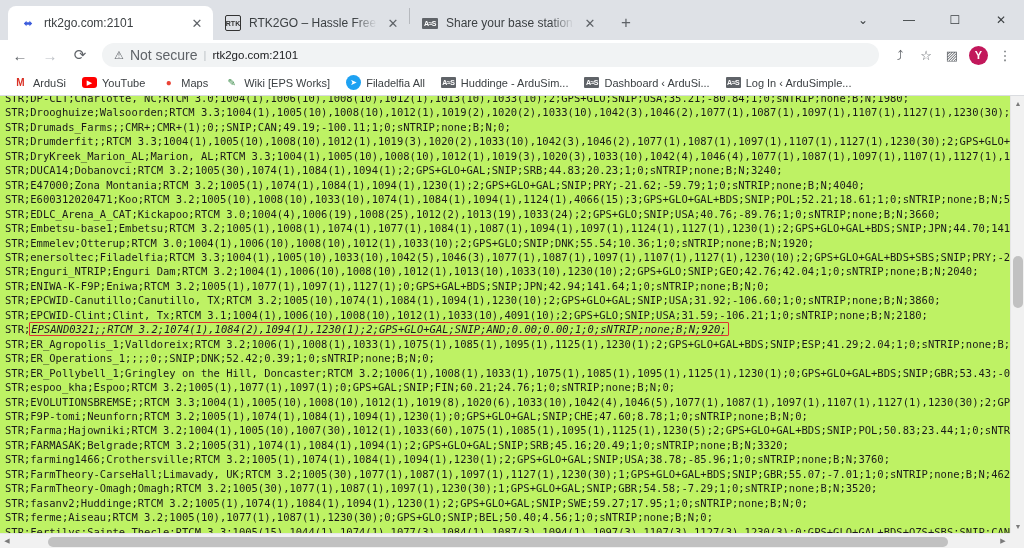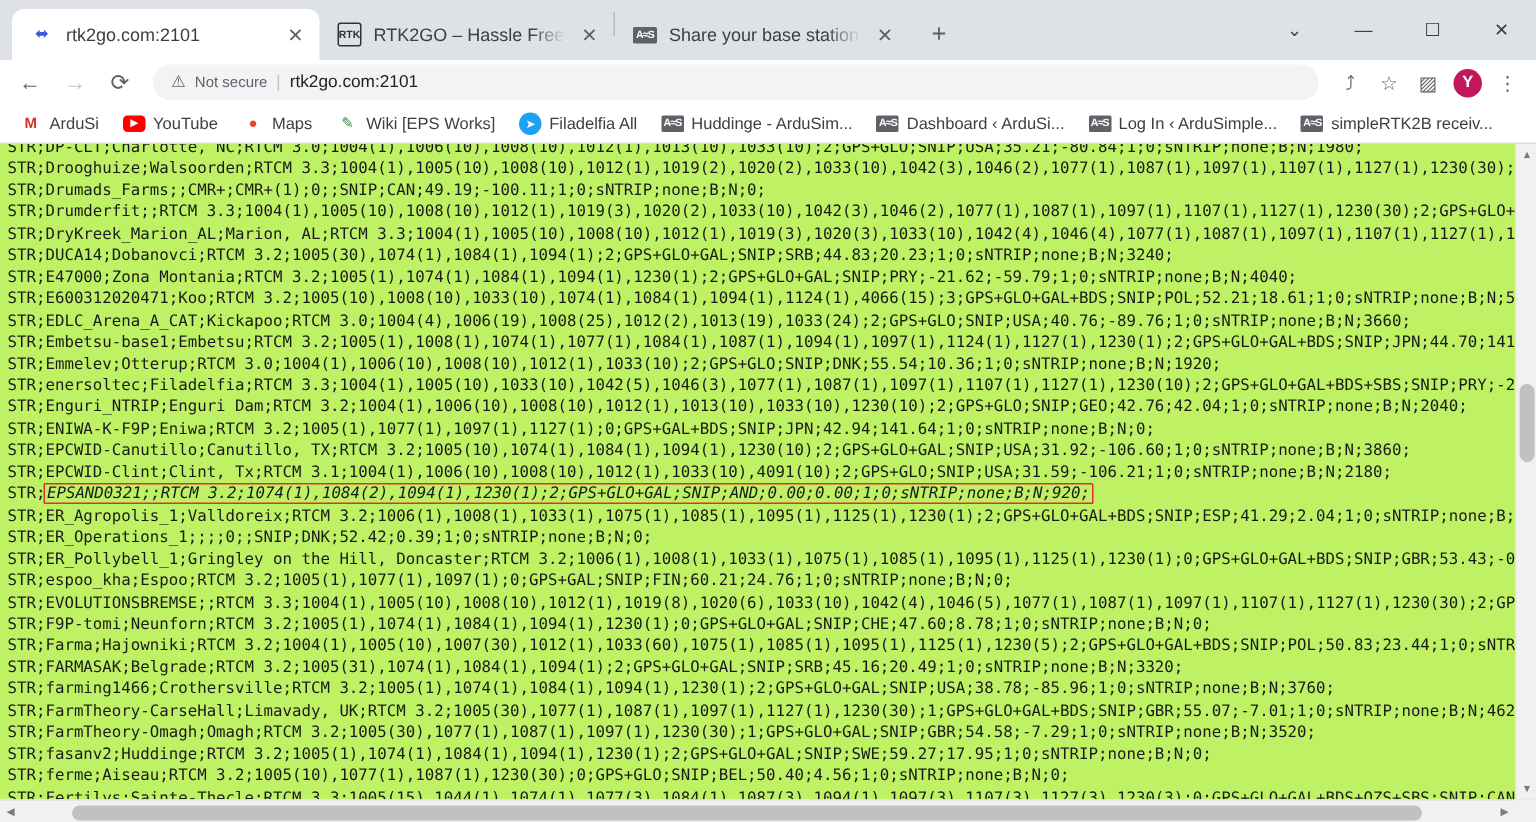--- a/index.html
+++ b/index.html
@@ -107,21 +107,21 @@
     display: flex;
     align-items: center;
     padding: 0 12px;
     margin: 0 6px;
     gap: 6px;
     font-size: 11.5px;
     color: #202124;
     overflow: hidden;
   }
   .not-secure-icon { color: #5f6368; font-size: 11px; line-height: 1; }
-  .not-secure-txt { color: #5f6368; font-size: 10px; }
+  .not-secure-txt { color: #5f6368; font-size: 14px; }
   .omni-divider { color: #bdc1c6; font-size: 11px; }
   .omni-url { color: #202124; font-size: 11.5px; }
   .toolbar-icons { display: flex; align-items: center; gap: 0px; }
   .tbicon {
     width: 26px; height: 26px;
     display: flex; align-items: center; justify-content: center;
     color: #5f6368; font-size: 13px;
   }
   .avatar {
     width: 19px; height: 19px; border-radius: 50%;
@@ -323,24 +323,20 @@
       <span class="bm-ico gdoc-ico">A≈S</span>
       <span>Huddinge - ArduSim...</span>
     </div>
     <div class="bm">
       <span class="bm-ico gdoc-ico">A≈S</span>
       <span>Dashboard ‹ ArduSi...</span>
     </div>
     <div class="bm">
       <span class="bm-ico gdoc-ico">A≈S</span>
       <span>Log In ‹ ArduSimple...</span>
-    </div>
-    <div class="bm">
-      <span class="bm-ico gdoc-ico">A≈S</span>
-      <span>simpleRTK2B receiv...</span>
     </div>
   </div>
 
   <div class="content">
     <div class="pre-wrap">
       <pre class="ntrip"><span id="before">STR;DP-CLT;Charlotte, NC;RTCM 3.0;1004(1),1006(10),1008(10),1012(1),1013(10),1033(10);2;GPS+GLO;SNIP;USA;35.21;-80.84;1;0;sNTRIP;none;B;N;1980;
 STR;Drooghuize;Walsoorden;RTCM 3.3;1004(1),1005(10),1008(10),1012(1),1019(2),1020(2),1033(10),1042(3),1046(2),1077(1),1087(1),1097(1),1107(1),1127(1),1230(30);2;GPS+GLO
 STR;Drumads_Farms;;CMR+;CMR+(1);0;;SNIP;CAN;49.19;-100.11;1;0;sNTRIP;none;B;N;0;
 STR;Drumderfit;;RTCM 3.3;1004(1),1005(10),1008(10),1012(1),1019(3),1020(2),1033(10),1042(3),1046(2),1077(1),1087(1),1097(1),1107(1),1127(1),1230(30);2;GPS+GLO+GAL+BDS+S
 STR;DryKreek_Marion_AL;Marion, AL;RTCM 3.3;1004(1),1005(10),1008(10),1012(1),1019(3),1020(3),1033(10),1042(4),1046(4),1077(1),1087(1),1097(1),1107(1),1127(1),1230(30);2

